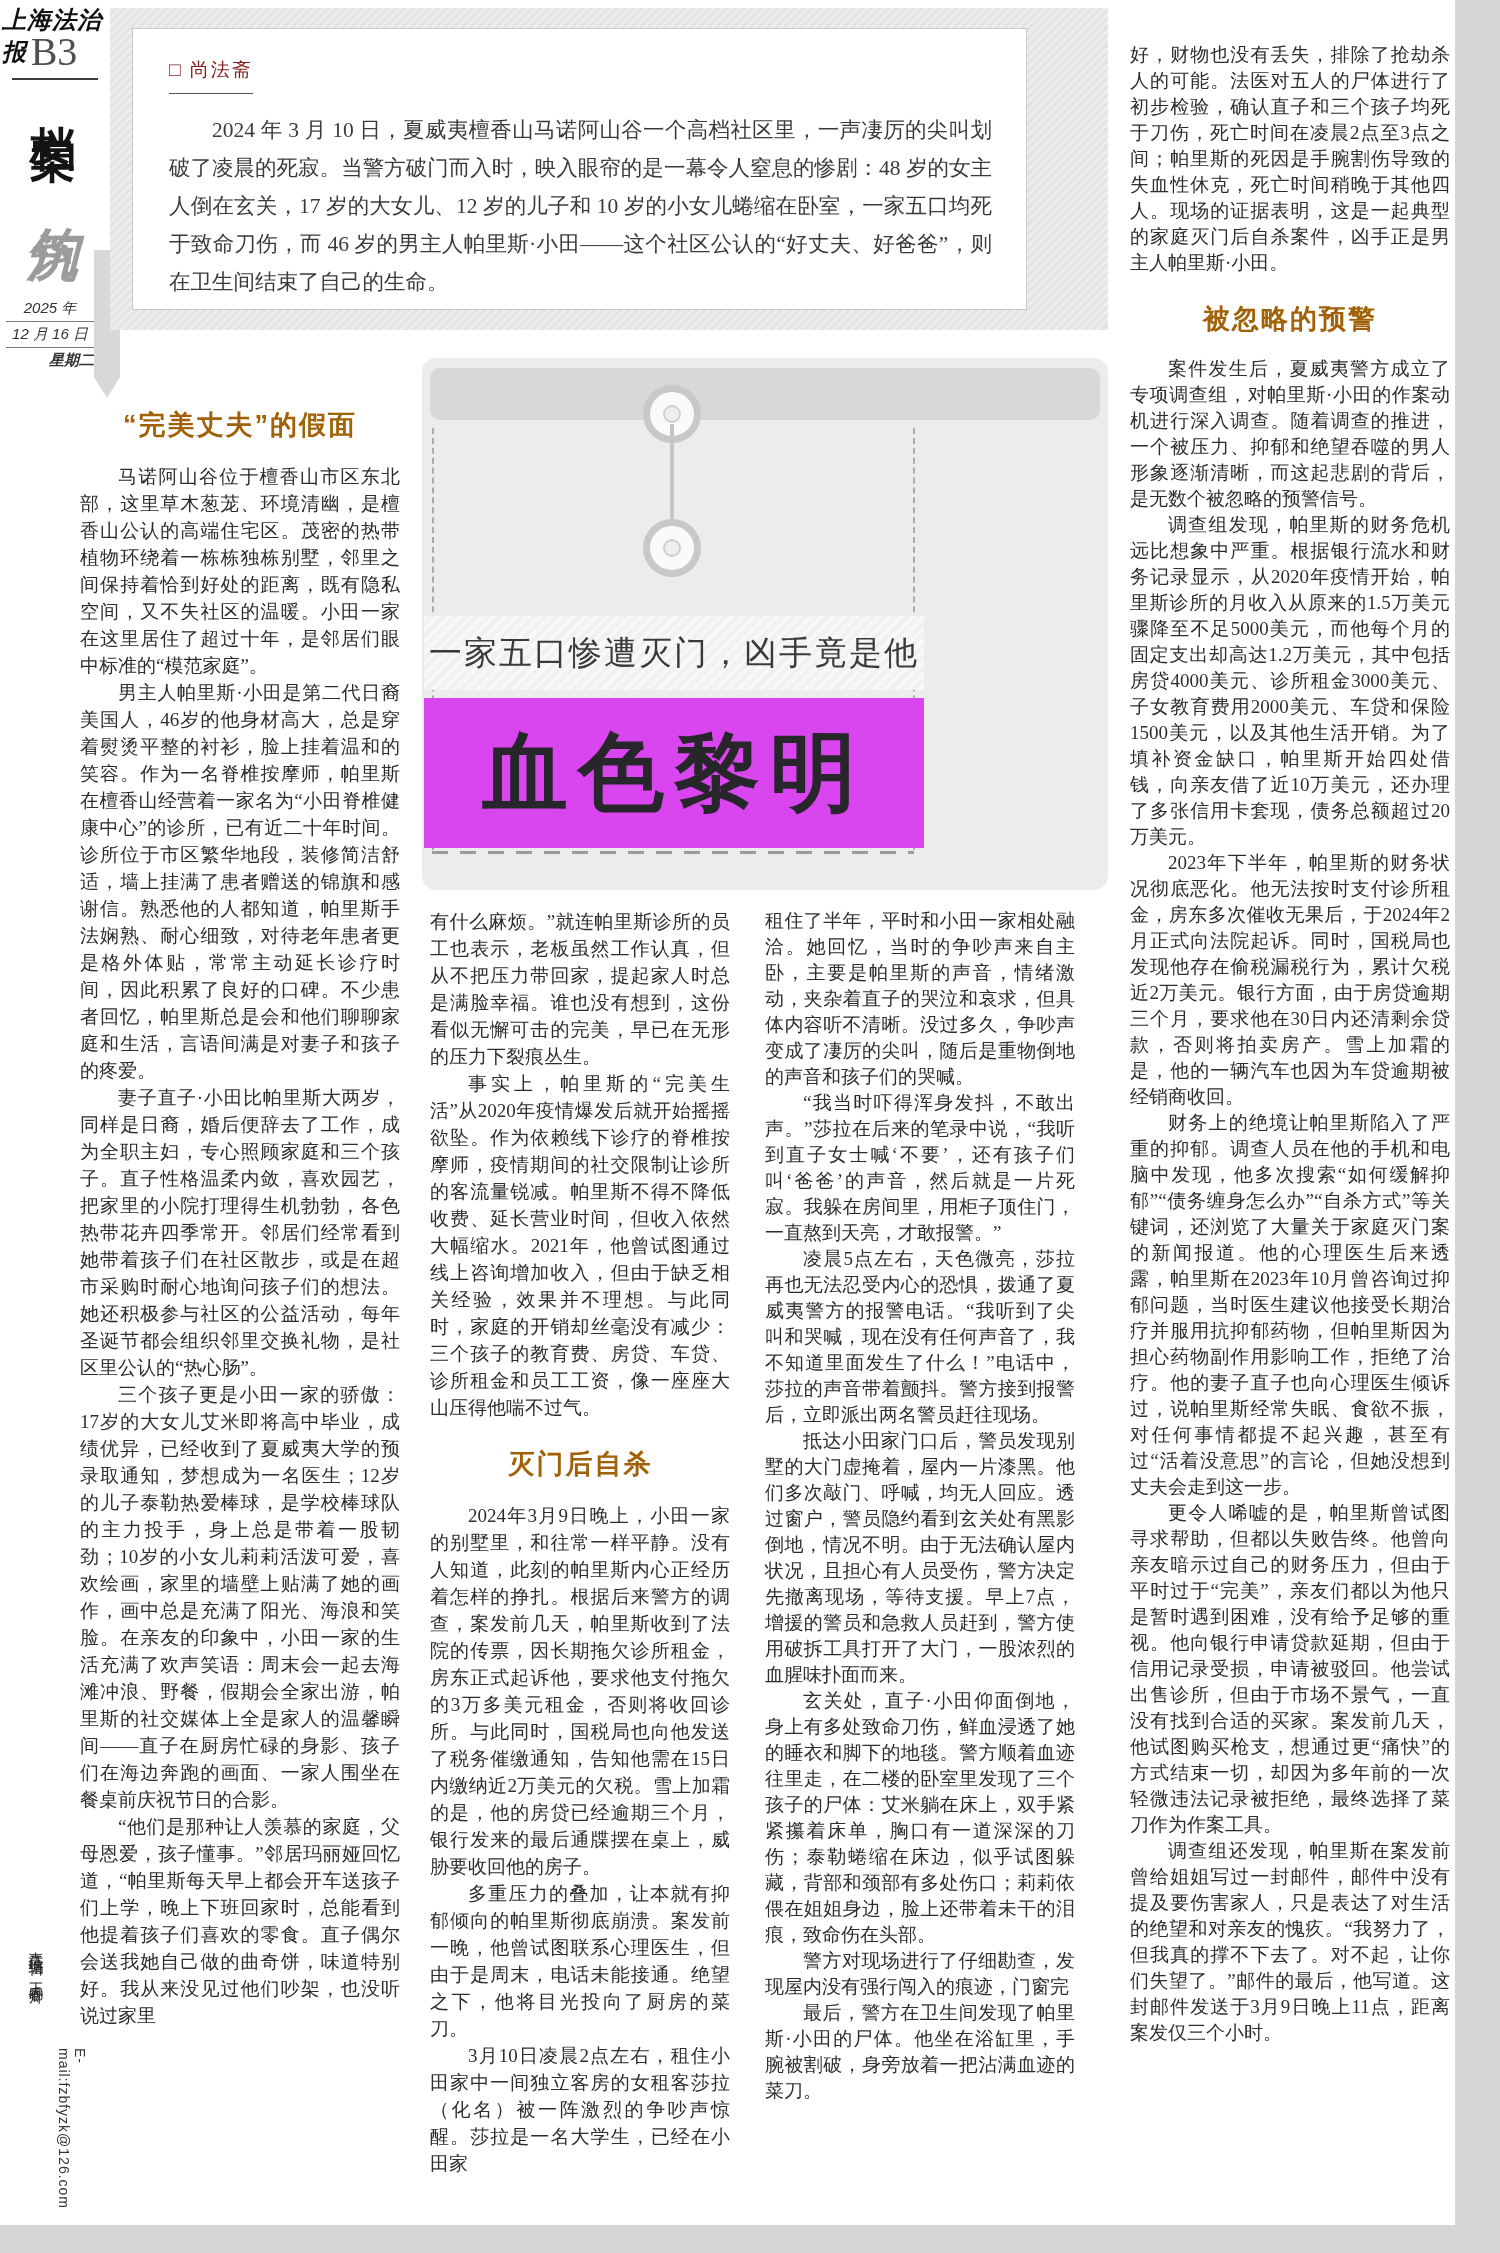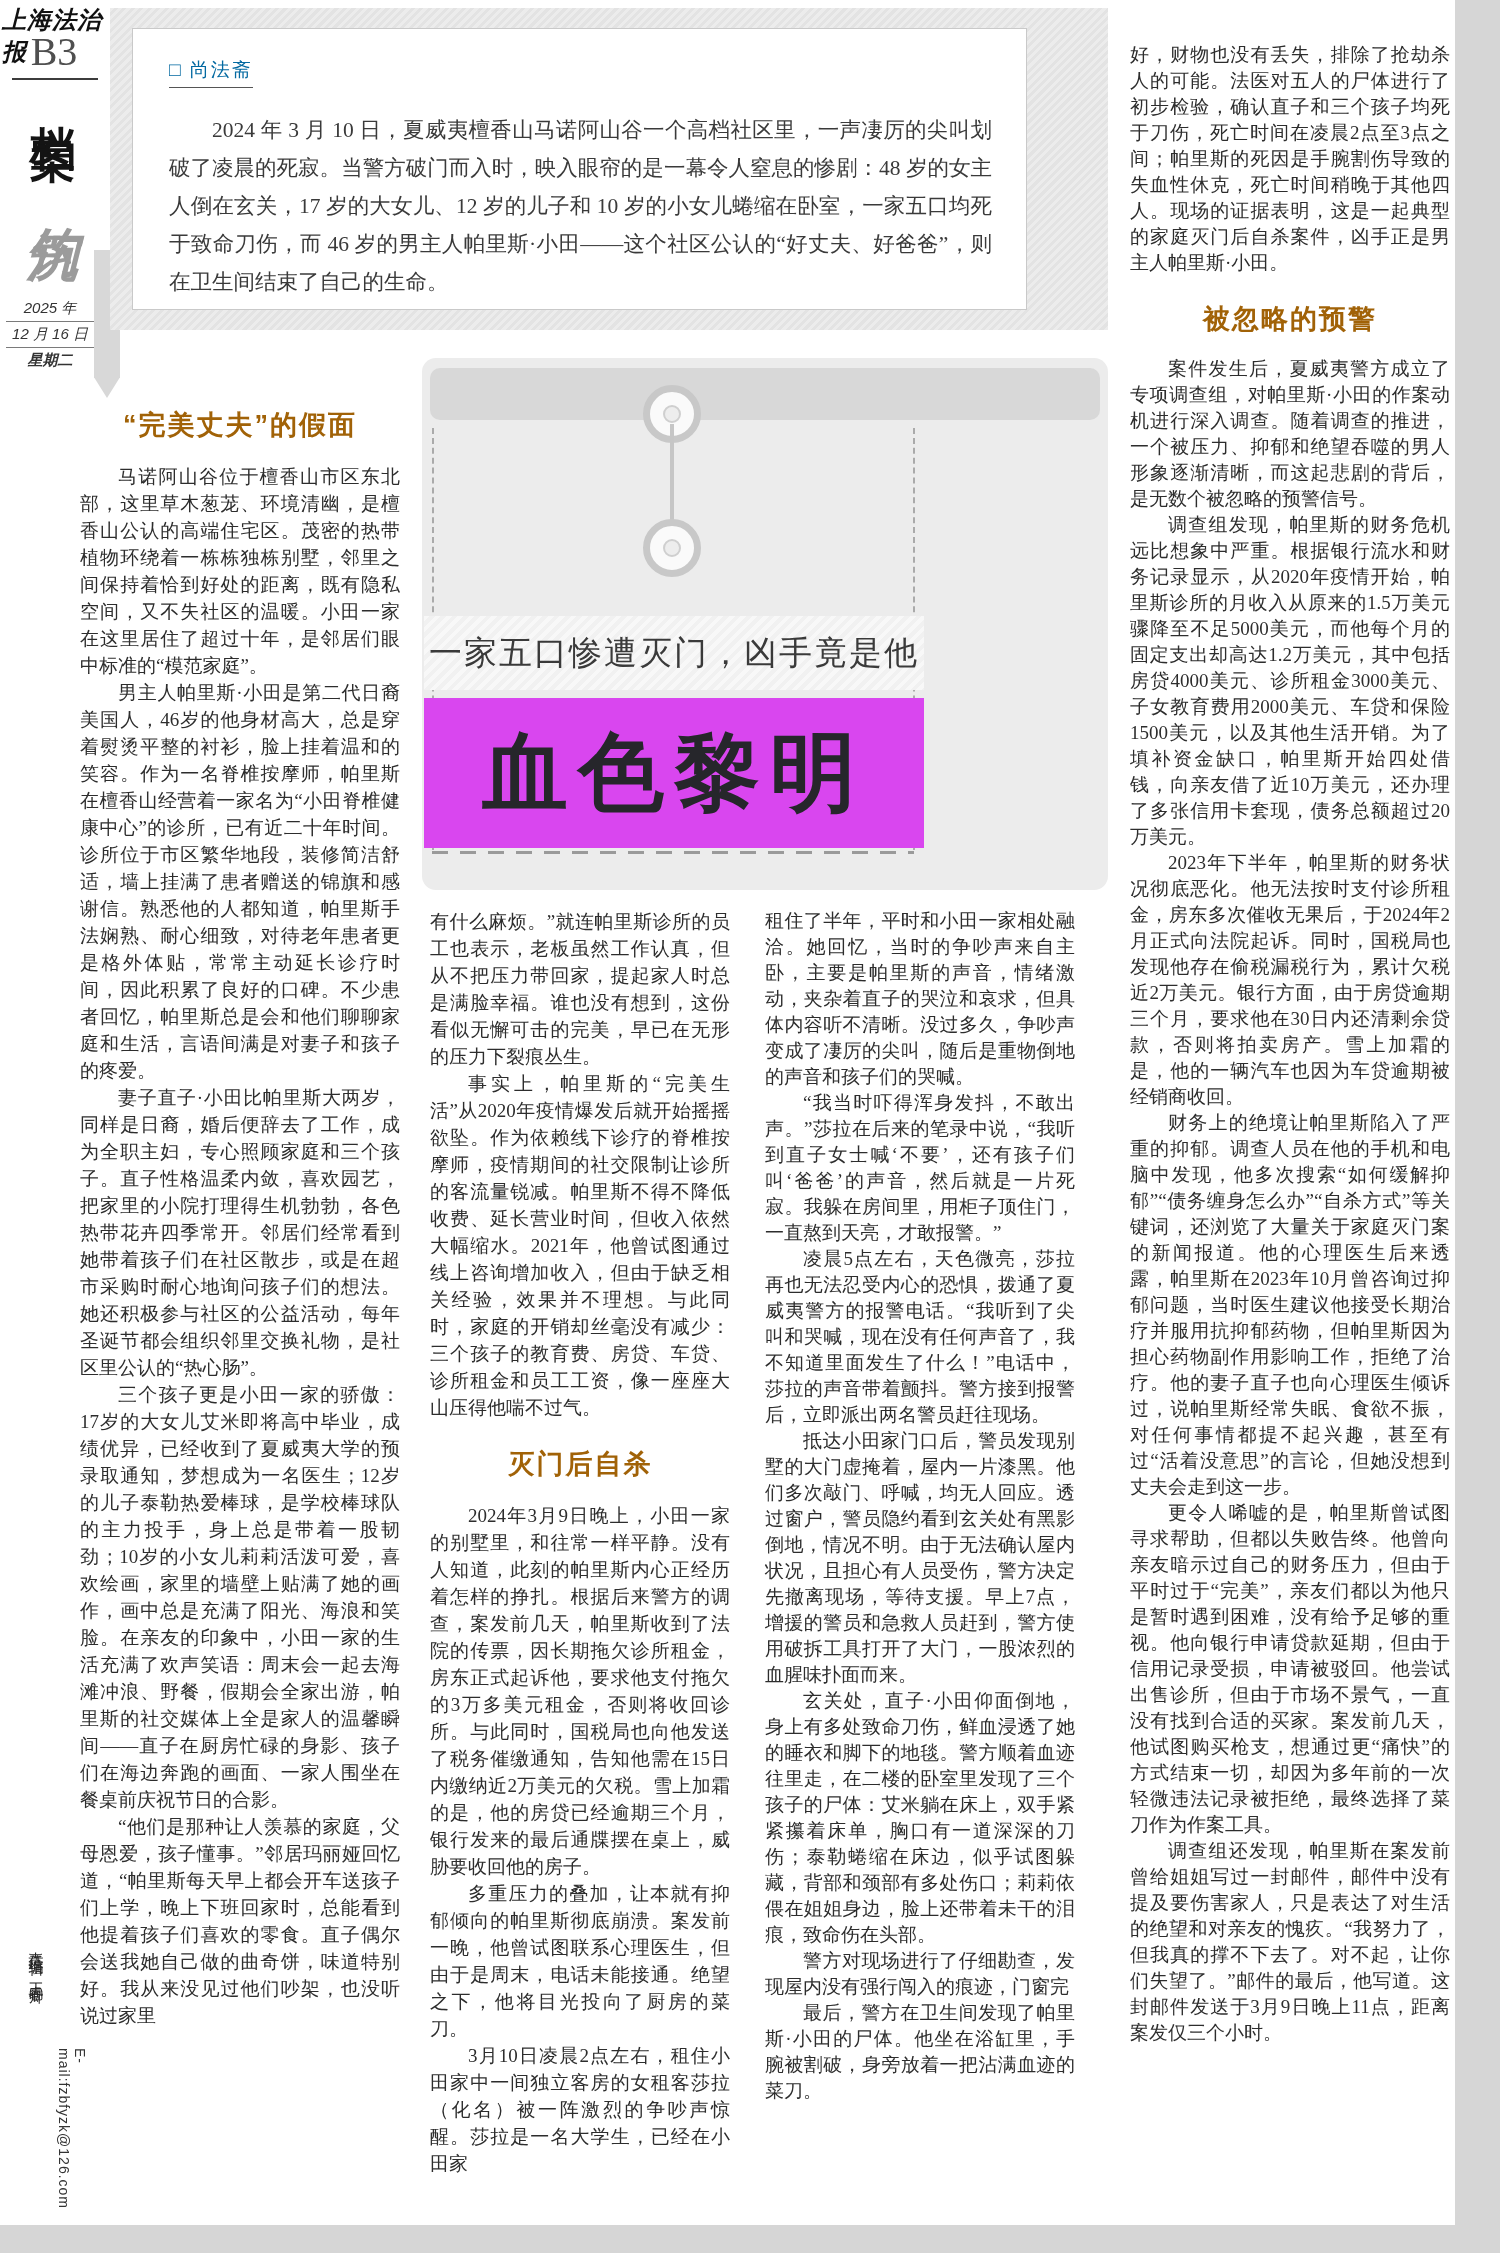--- a/index.html
+++ b/index.html
@@ -19,33 +19,33 @@
   .mast-rule{position:absolute;left:12px;top:78px;width:86px;border-top:2px solid #3c3c3c;}
   .vert{writing-mode:vertical-lr;text-orientation:upright;}
   .sec-title{position:absolute;left:30px;top:88px;font-size:46px;font-weight:bold;color:#141414;
              letter-spacing:8px;line-height:1;}
   .sec-sub{position:absolute;left:26px;top:186px;font-size:52px;font-style:italic;color:#9b9b9b;
            letter-spacing:4px;line-height:1;font-weight:bold;}
   .date-block{position:absolute;left:6px;top:296px;width:88px;text-align:center;
               font-family:"Liberation Sans",sans-serif;font-size:15px;color:#333;}
   .date-block .dl{padding:3px 0;font-style:italic;}
   .date-block .dr{border-top:1px solid #7a7a7a;}
-  .date-block .wd{font-weight:bold;}
+  .date-block .wd{font-weight:bold;text-align:right;}
   .editor-credit{position:absolute;left:26px;top:1940px;font-size:15px;color:#222;
                  writing-mode:vertical-rl;text-orientation:upright;letter-spacing:3px;}
   .editor-email{position:absolute;left:56px;top:2048px;font-size:14px;color:#333;
                 writing-mode:vertical-rl;letter-spacing:1px;font-family:"Liberation Sans",sans-serif;}
 
   
   .lead-frame{position:absolute;left:110px;top:8px;width:998px;height:322px;
               background:repeating-linear-gradient(135deg,#ececec 0 3px,#e3e3e3 3px 6px);z-index:2;}
   .lead-inner{position:absolute;left:22px;top:20px;width:893px;bottom:20px;background:#fff;
               border:1px solid #c9c9c9;}
-  .author-tag{position:absolute;left:36px;top:28px;font-size:19px;color:#0369a1;
-              border-bottom:1px solid #555;padding-bottom:4px;letter-spacing:2px;
+  .author-tag{position:absolute;left:36px;top:28px;font-size:19px;color:#7f1d1d;
+              border-bottom:1px solid #555;padding-bottom:10px;letter-spacing:2px;
               font-family:"Liberation Sans",sans-serif;}
   .lead-text{position:absolute;left:36px;right:34px;top:82px;font-size:21.5px;line-height:38px;
              text-align:justify;text-indent:2em;color:#3a3a3a;}
 
   
   .ribbon{position:absolute;left:94px;top:250px;width:26px;height:148px;background:#d8d8d8;z-index:1;
           clip-path:polygon(0 0,100% 0,100% 86%,50% 100%,0 86%);}
 
   
   .envelope{position:absolute;left:422px;top:358px;width:686px;height:532px;background:#ececec;

